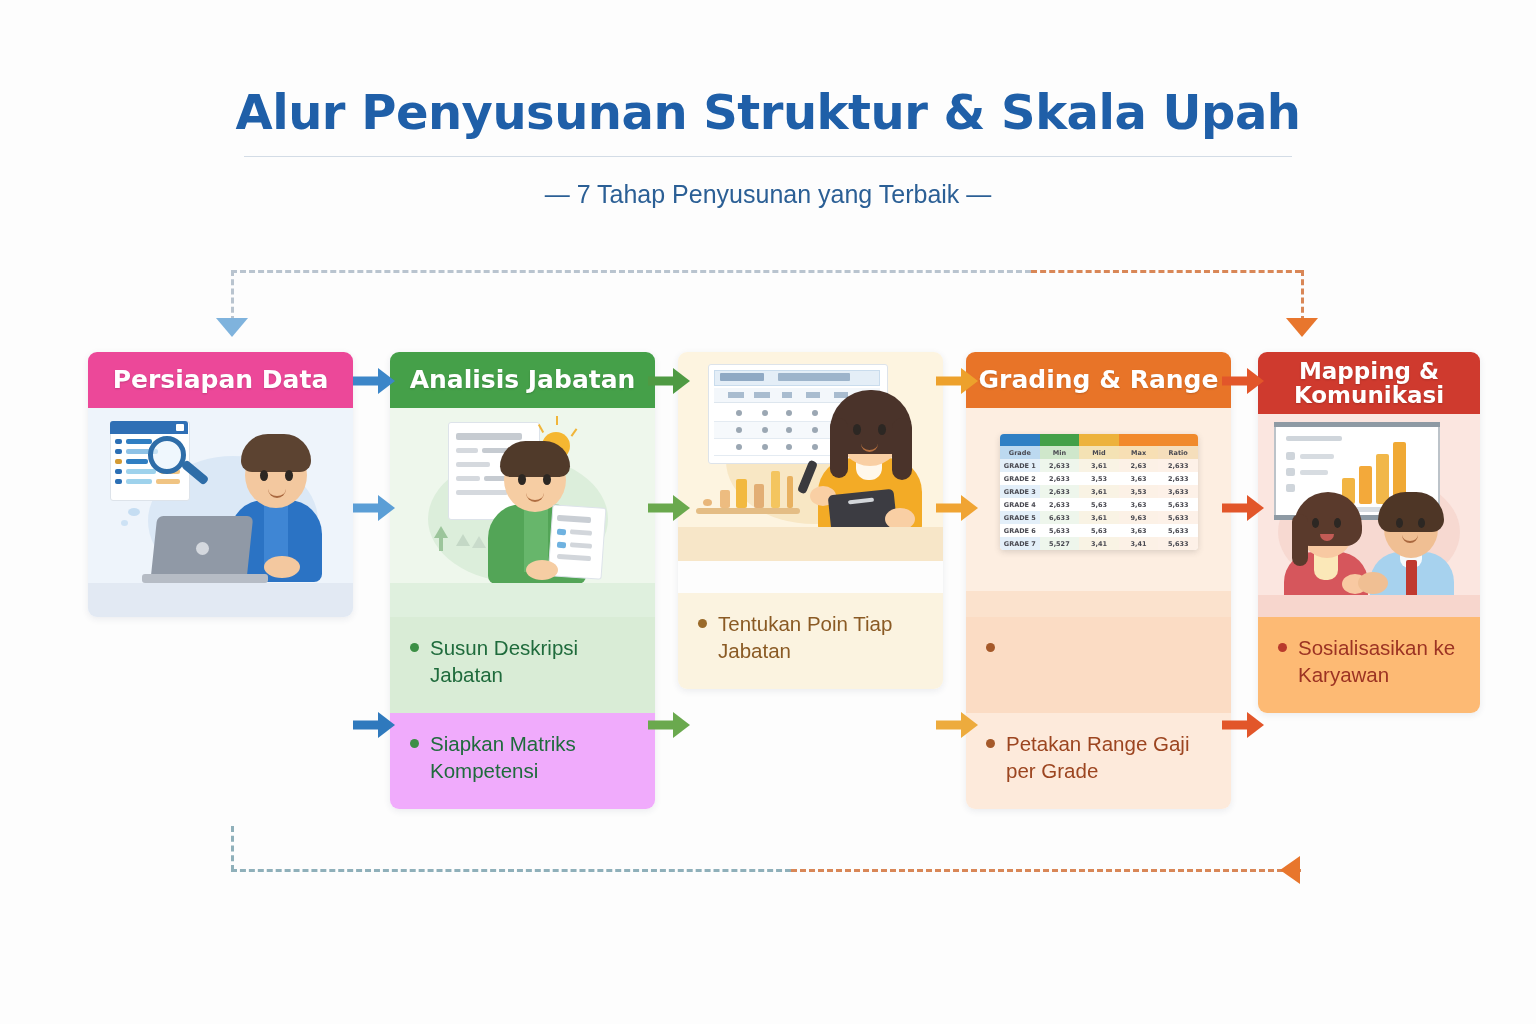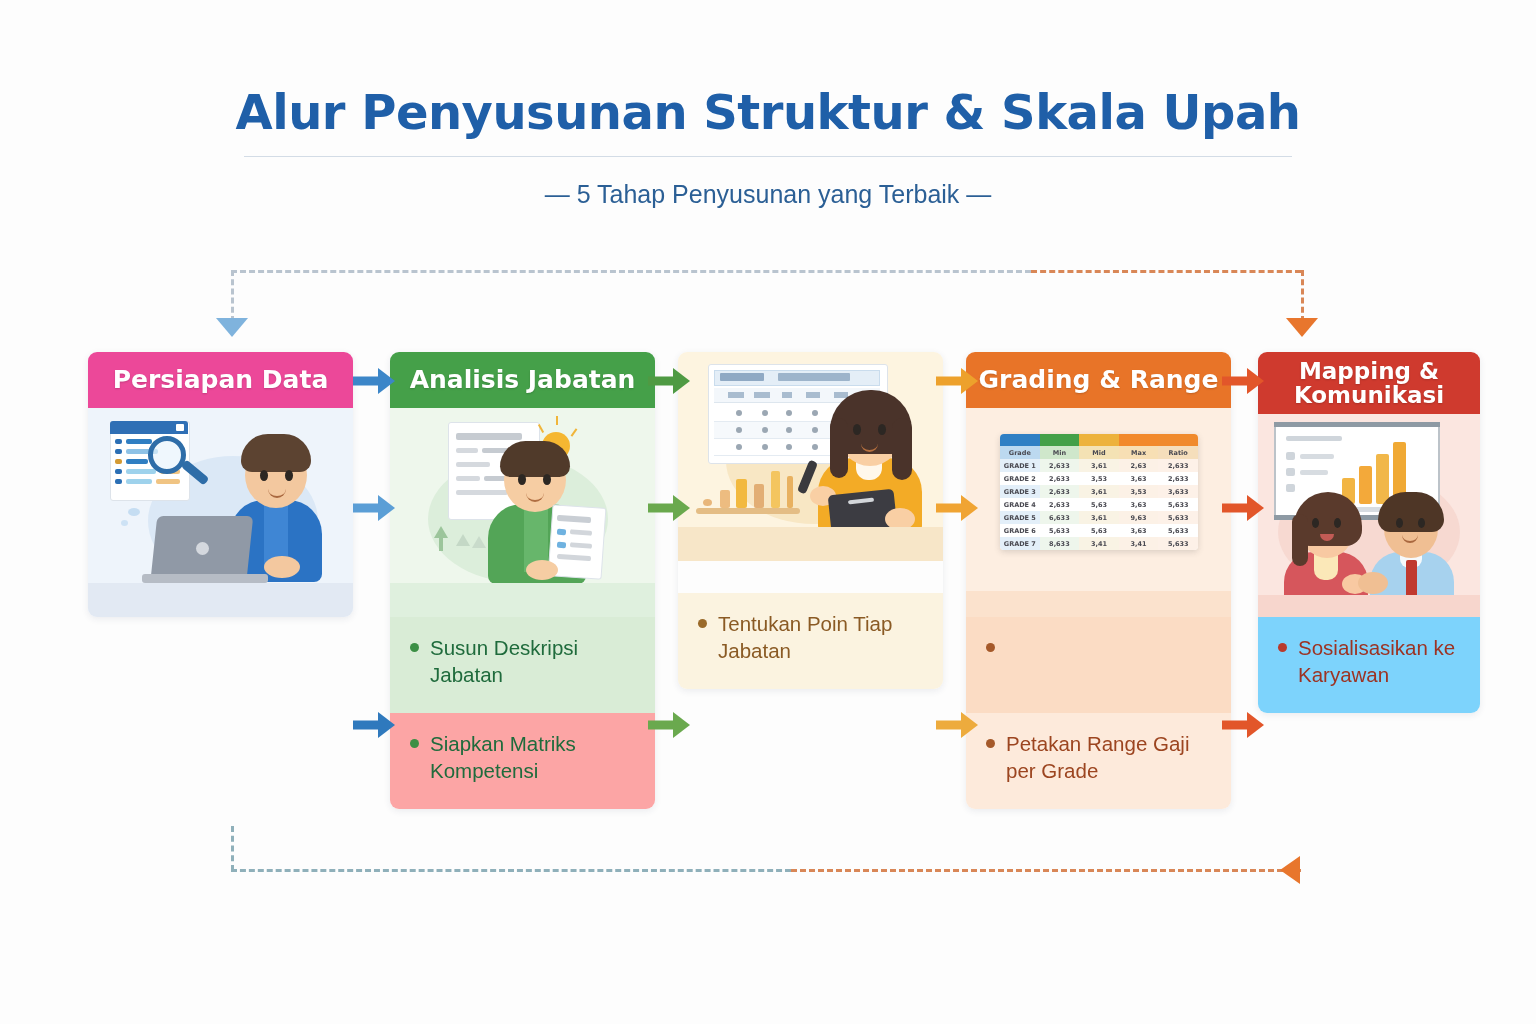--- a/index.html
+++ b/index.html
@@ -90,21 +90,21 @@
   .ghead{height:12px;}
   .ghead div{flex:1;}
 </style>
 </head>
 <body>
 
 <div class="page">
 
   <div class="title">Alur Penyusunan Struktur &amp; Skala Upah</div>
   <div class="title-rule"></div>
-  <div class="subtitle">— 5 Tahap Penyusunan yang Terbaik —</div>
+  <div class="subtitle">— 7 Tahap Penyusunan yang Terbaik —</div>
 
   <div>
     <div class="dash-h" style="left:231px;top:270px;width:800px;"></div>
     <div class="dash-h orange" style="left:1031px;top:270px;width:270px;"></div>
     <div class="dash-v" style="left:231px;top:270px;height:52px;"></div>
     <div class="dash-v orange" style="left:1301px;top:270px;height:52px;"></div>
     <div class="tri-down" style="left:216px;top:318px;border-top:19px solid #7fb3dd;"></div>
     <div class="tri-down" style="left:1286px;top:318px;border-top:19px solid #e8762d;"></div>
   </div>
 
@@ -199,21 +199,21 @@
       <div class="ab barline" style="left:180px;top:135px;width:22px;height:5px;background:#d2d6db;transform:rotate(4deg);"></div>
       <div class="ab barline" style="left:167px;top:147px;width:34px;height:5px;background:#d2d6db;transform:rotate(4deg);"></div>
       <div class="ab rnd" style="left:136px;top:152px;width:32px;height:20px;background:#f6cda3;"></div>
       <div class="desk" style="background:#dff0de;"></div>
     </div>
     <div class="bullets">
       <div class="bullet" style="background:#d9ecd6;min-height:96px;">
         <span class="dot" style="background:#3c8f45;"></span>
         <span class="btxt" style="color:#1f6b3c;">Susun Deskripsi Jabatan</span>
       </div>
-      <div class="bullet" style="background:#fca5a5;min-height:96px;">
+      <div class="bullet" style="background:#f0abfc;min-height:96px;">
         <span class="dot" style="background:#3c8f45;"></span>
         <span class="btxt" style="color:#1f6b3c;">Siapkan Matriks Kompetensi</span>
       </div>
     </div>
   </div>
 
   <div class="card" style="left:678px;">
     <div class="illus" style="background:#fdf4e0;">
       <div class="ab blob" style="left:48px;top:46px;width:176px;height:126px;background:#f8e7c4;"></div>
 
@@ -336,21 +336,21 @@
             </div>
             <div class="grow">
               <div class="gcell" style="background: rgb(255, 255, 255);">GRADE 6</div>
               <div class="gcell" style="background: rgb(255, 255, 255);">5,633</div>
               <div class="gcell" style="background: rgb(255, 255, 255);">5,63</div>
               <div class="gcell" style="background: rgb(255, 255, 255);">3,63</div>
               <div class="gcell" style="background: rgb(255, 255, 255);">5,633</div>
             </div>
             <div class="grow">
               <div class="gcell" style="background: rgb(227, 239, 249);">GRADE 7</div>
-              <div class="gcell" style="background: rgb(238, 246, 236);">8,633</div>
+              <div class="gcell" style="background: rgb(238, 246, 236);">5,527</div>
               <div class="gcell" style="background: rgb(249, 243, 228);">3,41</div>
               <div class="gcell" style="background: rgb(252, 241, 230);">3,41</div>
               <div class="gcell" style="background: rgb(253, 241, 232);">5,633</div>
             </div>
           </div>
       </div>
       <div class="desk" style="background:#fbe2cd;height:26px;"></div>
     </div>
     <div class="bullets">
       <div class="bullet" style="background:#fbdcc4;min-height:96px;">
@@ -399,21 +399,21 @@
       <div class="ab" style="left:148px;top:146px;width:11px;height:40px;background:#c0392f;border-radius:2px;"></div>
       <div class="ab rnd" style="left:126px;top:86px;width:54px;height:58px;background:#f0bf93;"></div>
       <div class="ab" style="left:120px;top:78px;width:66px;height:40px;background:#4e3626;border-radius:32px 32px 14px 14px;"></div>
       <div class="ab rnd" style="left:138px;top:104px;width:7px;height:10px;background:#2c2723;"></div>
       <div class="ab rnd" style="left:160px;top:104px;width:7px;height:10px;background:#2c2723;"></div>
       <div class="ab" style="left:144px;top:120px;width:16px;height:7px;border-bottom:2.5px solid #a9683f;border-radius:0 0 12px 12px;"></div>
       <div class="ab rnd" style="left:100px;top:158px;width:30px;height:22px;background:#f0bf93;"></div>
       <div class="desk" style="background:#f7d6cd;height:22px;"></div>
     </div>
     <div class="bullets">
-      <div class="bullet" style="background:#7dd3fc;min-height:96px;justify-content:flex-end;">
+      <div class="bullet" style="background:#fdba74;min-height:96px;justify-content:flex-end;">
         <span class="dot" style="background:#b93a2c;"></span>
         <span class="btxt" style="color:#9c3323;">Sosialisasikan ke Karyawan</span>
       </div>
     </div>
   </div>
 
   <div class="arrow" style="left:353px;top:368px;width:42px;height:26px;">
     <div class="shaft" style="width:28px;background:#3c86c8;"></div>
     <div class="head" style="border-left:17px solid #3c86c8;"></div>
   </div>

